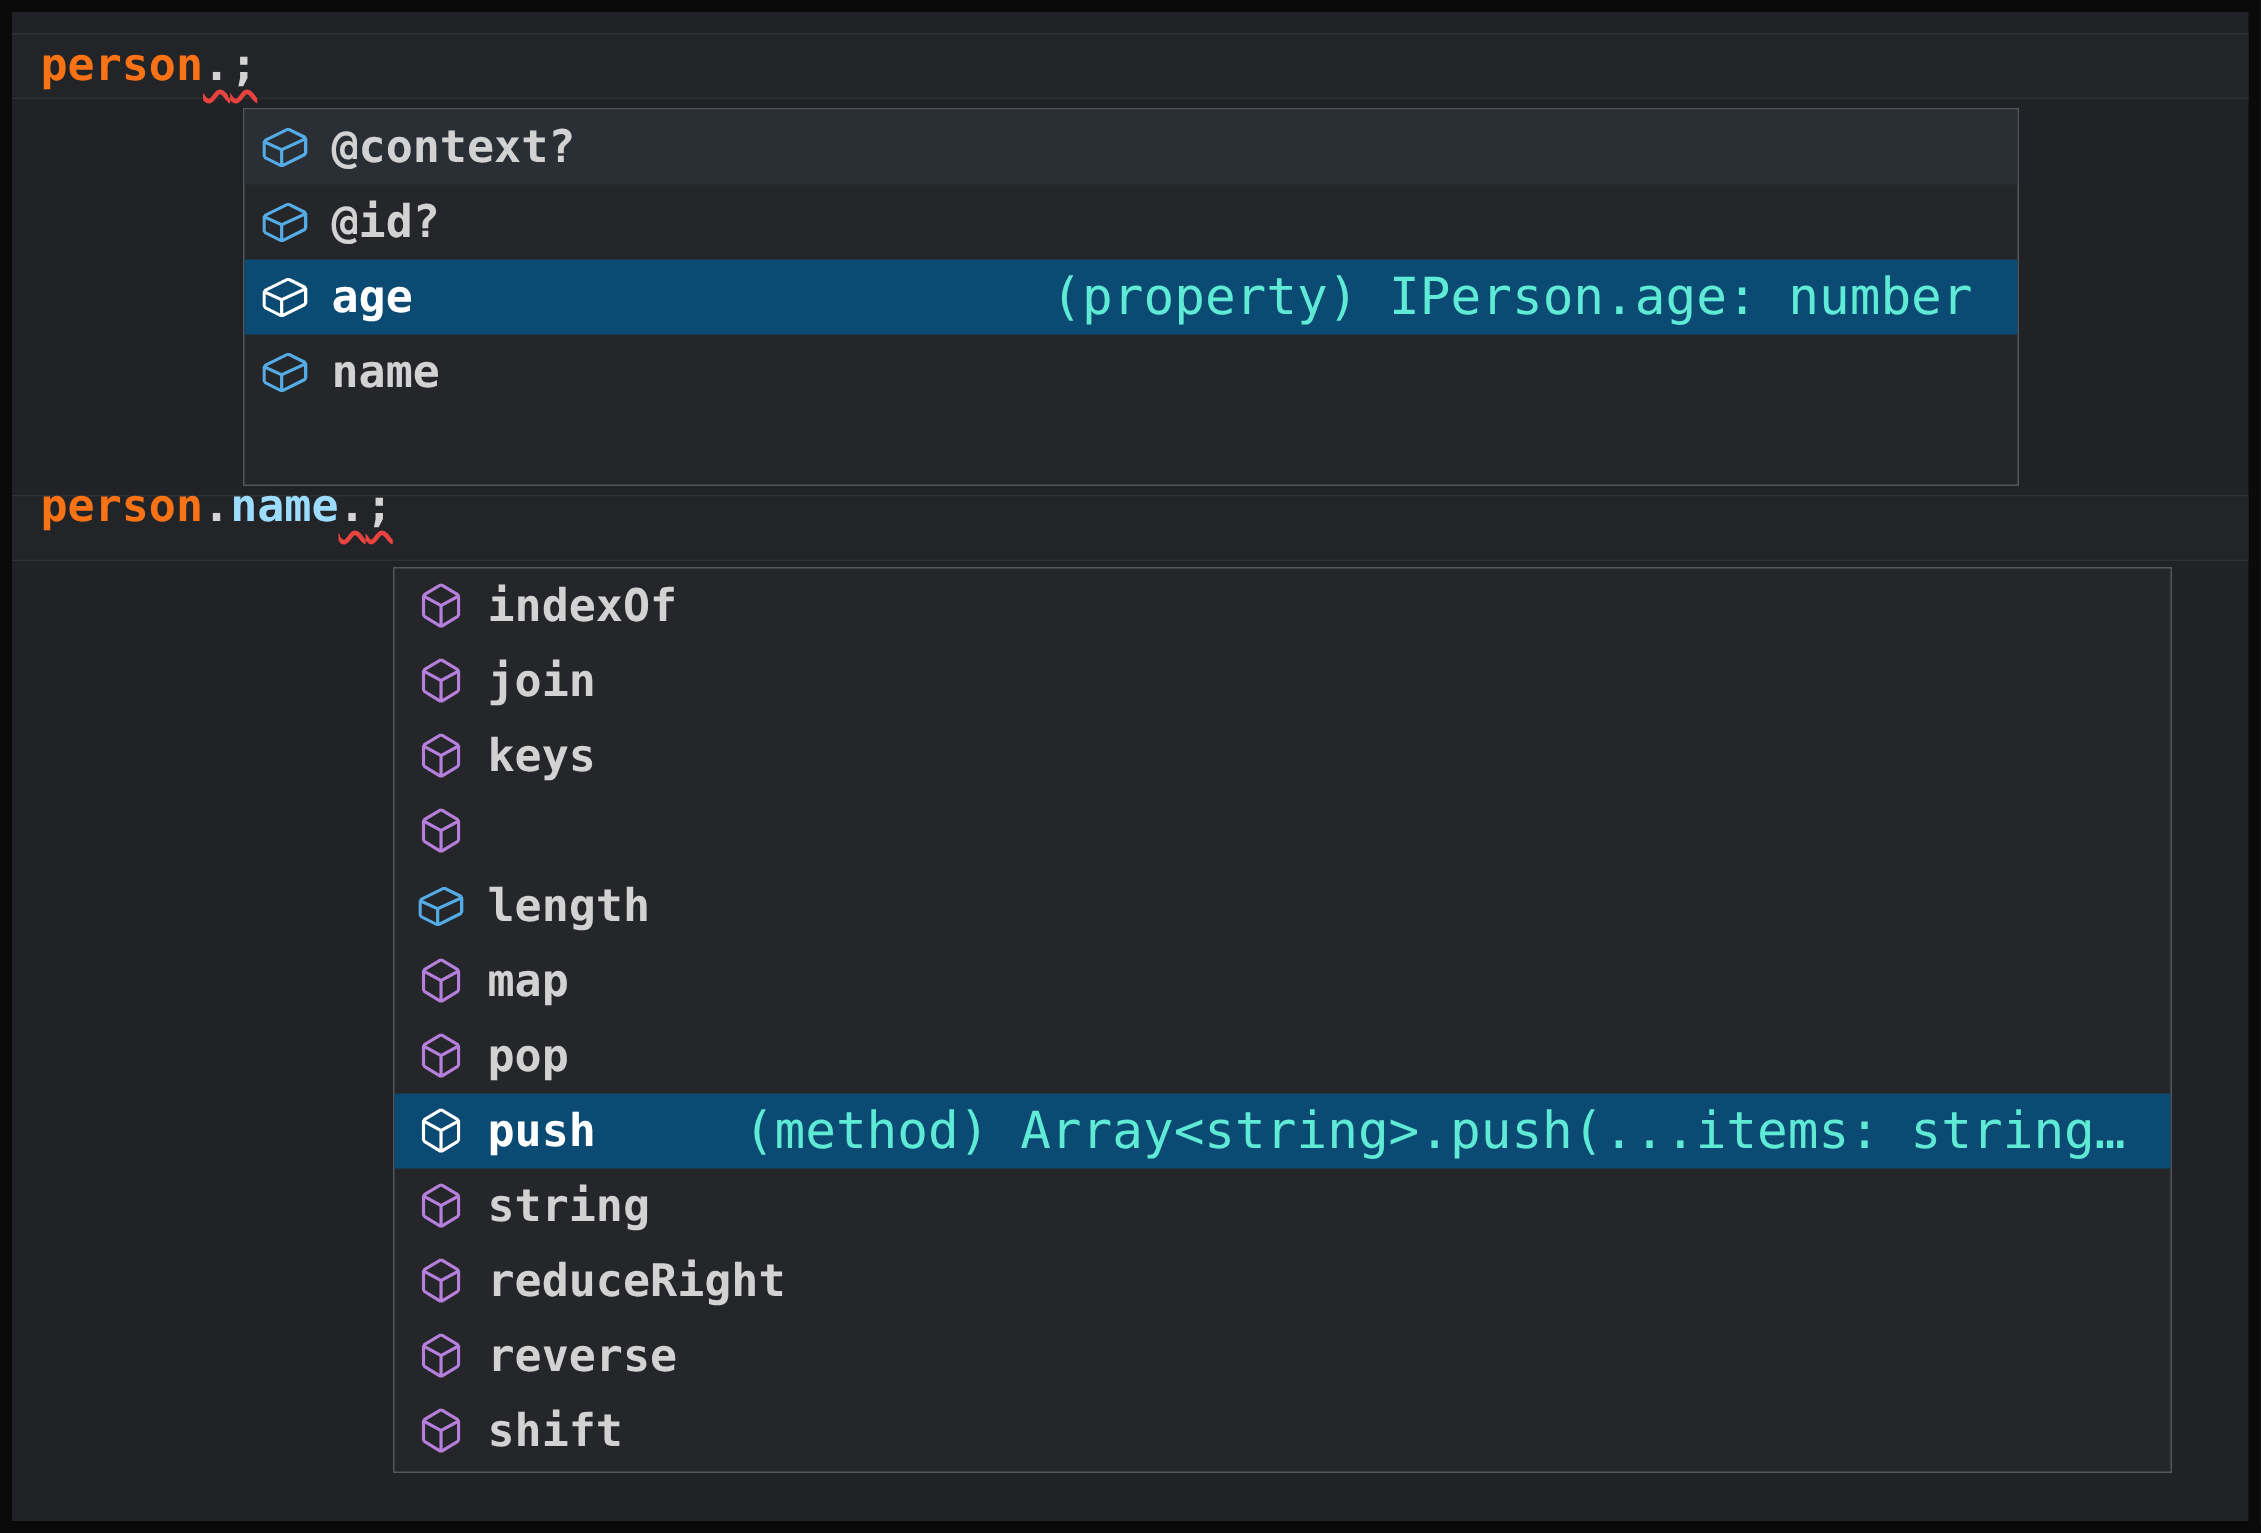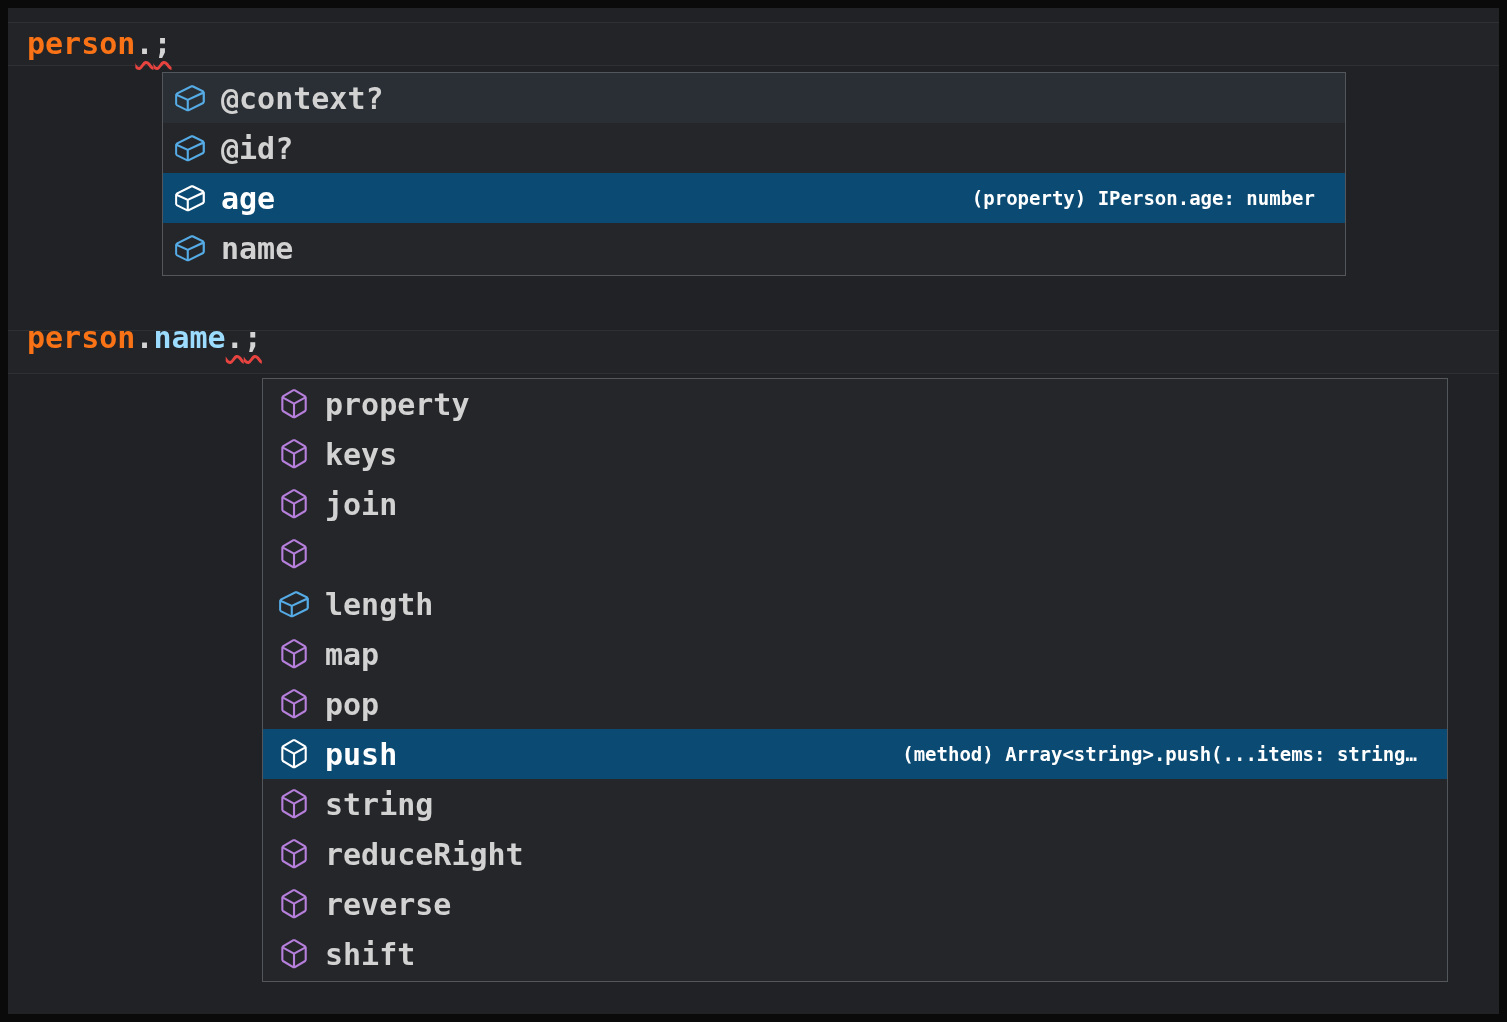--- a/index.html
+++ b/index.html
@@ -42,21 +42,21 @@
     text-underline-offset:7px;
     text-decoration-skip-ink:none;
   }
   
   .suggest{
     position:absolute;
     background:#252629;
     border:1px solid #53565B;
     box-sizing:border-box;
   }
-  .dd1{left:154px;top:64px;width:1184px;height:204px;text-align:right;}
+  .dd1{left:154px;top:64px;width:1184px;height:252px;text-align:right;}
   .dd2{left:254px;top:370px;width:1186px;height:604px;}
   .row{
     height:50px;display:flex;align-items:center;
     padding-left:10px;padding-right:30px;
     box-sizing:border-box;
     cursor:pointer;
   }
   .dd2 .row{padding-left:14px;}
   .row.hover{background:#2A2F35;}
   .row.selected{background:#0B4A72;}
@@ -68,21 +68,21 @@
   .icon svg{width:34px;height:34px;display:block;}
   .icon.field{color:#55ABE5;}
   .icon.method{color:#B57FDB;}
   .row.selected .icon{color:#FFFFFF;}
   .label{
     font-size:30px;font-weight:bold;color:#D2D2D2;white-space:pre;
   }
   .row.selected .label{color:#FFFFFF;}
   .detail{
     margin-left:auto;
-    font-size:19px;font-weight:bold;color:#ffffff;white-space:pre;
+    font-size:34px;font-weight:normal;color:#5eead4;white-space:pre;
     overflow:hidden;
   }
 </style>
 </head>
 <body>
 
 <svg width="0" height="0" style="position:absolute" aria-hidden="true">
   <defs>
     <path id="codicon-field" fill="currentColor" d="M14.45 4.5l-5-2.5h-.9l-7 3.5-.55.89v4.5l.55.9 5 2.5h.9l7-3.5.55-.9v-4.5l-.55-.89zm-8 8.64l-4.5-2.25V7.17l4.5 2v3.97zm.5-4.8L2.29 6.23l6.66-3.34 4.67 2.34-6.67 3.11zm7 1.55l-6.5 3.25V9.21l6.5-3v3.68z"></path>
     <path id="codicon-method" fill="currentColor" d="M13.51 4l-5-3h-1l-5 3-.49.86v6l.49.85 5 3h1l5-3 .49-.85v-6L13.51 4zm-6 9.56l-4.5-2.7V5.7l4.5 2.45v5.41zM3.27 4.7l4.74-2.84 4.74 2.84-4.74 2.59L3.27 4.7zm9.74 6.16l-4.5 2.7V8.15l4.5-2.45v5.16z"></path>
@@ -133,37 +133,37 @@
   <div class="line-hl hl-2"></div>
   <div class="code-line cl-2"><span class="tok-var">person</span><span class="tok-punct">.</span><span class="tok-prop">name</span><span class="tok-punct sq">.</span><span class="tok-punct sq">;</span></div>
 
   <div class="suggest dd2">
     <div class="row">
       <span class="icon method">
           <svg viewBox="0 0 16 16">
             <use href="#codicon-method"></use>
           </svg>
         </span>
-      <span class="label">property</span>
+      <span class="label">indexOf</span>
+    </div>
+    <div class="row">
+      <span class="icon method">
+          <svg viewBox="0 0 16 16">
+            <use href="#codicon-method"></use>
+          </svg>
+        </span>
+      <span class="label">join</span>
     </div>
     <div class="row">
       <span class="icon method">
           <svg viewBox="0 0 16 16">
             <use href="#codicon-method"></use>
           </svg>
         </span>
       <span class="label">keys</span>
-    </div>
-    <div class="row">
-      <span class="icon method">
-          <svg viewBox="0 0 16 16">
-            <use href="#codicon-method"></use>
-          </svg>
-        </span>
-      <span class="label">join</span>
     </div>
     <div class="row">
       <span class="icon method">
           <svg viewBox="0 0 16 16">
             <use href="#codicon-method"></use>
           </svg>
         </span>
     </div>
     <div class="row">
       <span class="icon field">

